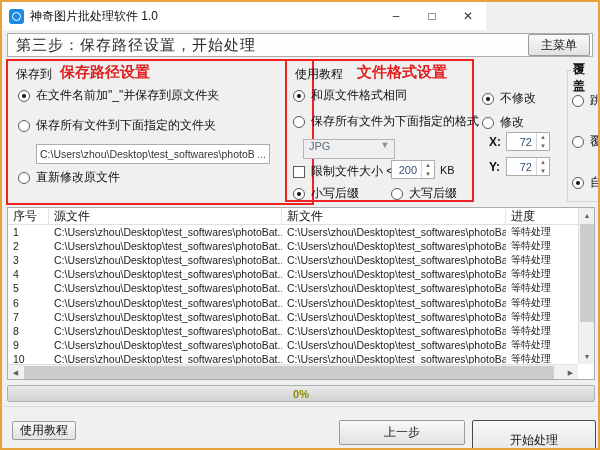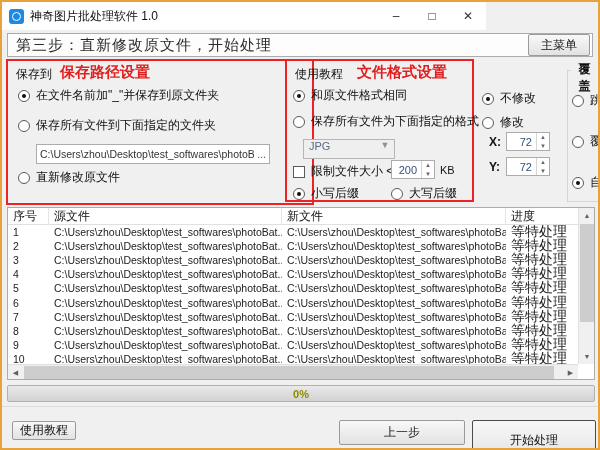--- a/index.html
+++ b/index.html
@@ -36,33 +36,33 @@
   .dropdown .val { flex:1; font-size:11px; color:#5B6B80; margin-left:5px; }
   .dropdown .chev { flex:none; width:18px; text-align:center; color:#909090; font-size:9px; }
   .spinner { background:#fff; border:1px solid #ACACAC; display:flex; align-items:stretch; }
   .spinner .sval { flex:1; font-size:11px; color:#33507A; display:flex; align-items:center; justify-content:flex-end; padding-right:4px; }
   .spinner .arrows { flex:none; width:13px; display:flex; flex-direction:column; border-left:1px solid #D5D5D5; }
   .spinner .arrows span { flex:1; font-size:6px; line-height:8px; color:#666; text-align:center; }
   .unit { font-size:11px; font-weight:normal; color:#111; }
   .xylabel { position:absolute; font-size:12px; font-weight:bold; color:#111; }
   
   .ow-frame { position:absolute; left:565px; top:68px; width:40px; height:132px; border:1px solid #D6D6D6; border-right:none; }
-  .ow-title { position:absolute; left:569px; top:59px; font-size:12px; font-weight:bold; color:#111; background:#F0F0F0; padding:0 2px;text-align:center; }
+  .ow-title { position:absolute; left:569px; top:59px; font-size:12px; font-weight:bold; color:#111; background:#F0F0F0; padding:0 2px; }
   
   .table { position:absolute; left:5px; top:205px; width:588px; height:173px; background:#fff; border:1px solid #ACACAC; }
   .thead { position:absolute; left:0; top:0; right:16px; height:17px; display:flex; border-bottom:1px solid #E0E0E0; background:#fff; }
   .th { font-size:12px; color:#111; padding-left:5px; display:flex; align-items:center; border-right:1px solid #E5E5E5; }
   .c-num { width:41px; flex:none; }
   .c-src { width:233px; flex:none; }
   .c-new { width:224px; flex:none; }
   .c-prog { flex:1; border-right:none; }
   .tbody { position:absolute; left:0; top:17px; right:16px; bottom:15px; overflow:hidden; }
   .tr { display:flex; height:14.1px; align-items:center; }
   .td { font-size:10.5px; color:#222; padding-left:5px; white-space:nowrap; overflow:hidden; }
-  .td.status { font-size:14px; }
+  .td.status { font-size:10px; }
   
   .vscroll { position:absolute; top:0; right:0; width:16px; bottom:15px; background:#F0F0F0; border-left:1px solid #E0E0E0; }
   .vscroll .sb-btn { position:absolute; left:0; width:16px; height:15px; display:flex; align-items:center; justify-content:center; color:#606060; font-size:7px; }
   .vscroll .up { top:0; } .vscroll .down { bottom:0; }
   .vthumb { position:absolute; left:1px; top:16px; width:14px; height:98px; background:#CDCDCD; }
   .hscroll { position:absolute; left:0; bottom:0; right:16px; height:15px; background:#F0F0F0; border-top:1px solid #E0E0E0; }
   .hscroll .sb-btn { position:absolute; top:0; width:15px; height:15px; display:flex; align-items:center; justify-content:center; color:#606060; font-size:7px; }
   .hscroll .left { left:0; } .hscroll .right { right:0; }
   .hthumb { position:absolute; top:1px; left:16px; width:530px; height:13px; background:#CDCDCD; }
   
@@ -80,21 +80,21 @@
 
   <div class="titlebar">
     <div class="app-icon"></div>
     <div class="title-text">神奇图片批处理软件 1.0</div>
     <div class="winbtn">–</div>
     <div class="winbtn">□</div>
     <div class="winbtn">✕</div>
   </div>
 
   <div class="stepbar">
-    <div class="step-text">第三步：直新修改原文件，开始处理</div>
+    <div class="step-text">第三步：保存路径设置，开始处理</div>
   </div>
   <div class="btn mainmenu">主菜单</div>
 
   <div class="redbox box-save">
     <div class="grp-title" style="left:8px; top:5px;">保存到</div>
     <div class="annotation" style="left:52px; top:2px;">保存路径设置</div>
 
     <div class="opt" style="left:10px; top:26px;">
       <span class="radio on"></span>
       <span>在文件名前加"_"并保存到原文件夹</span>

